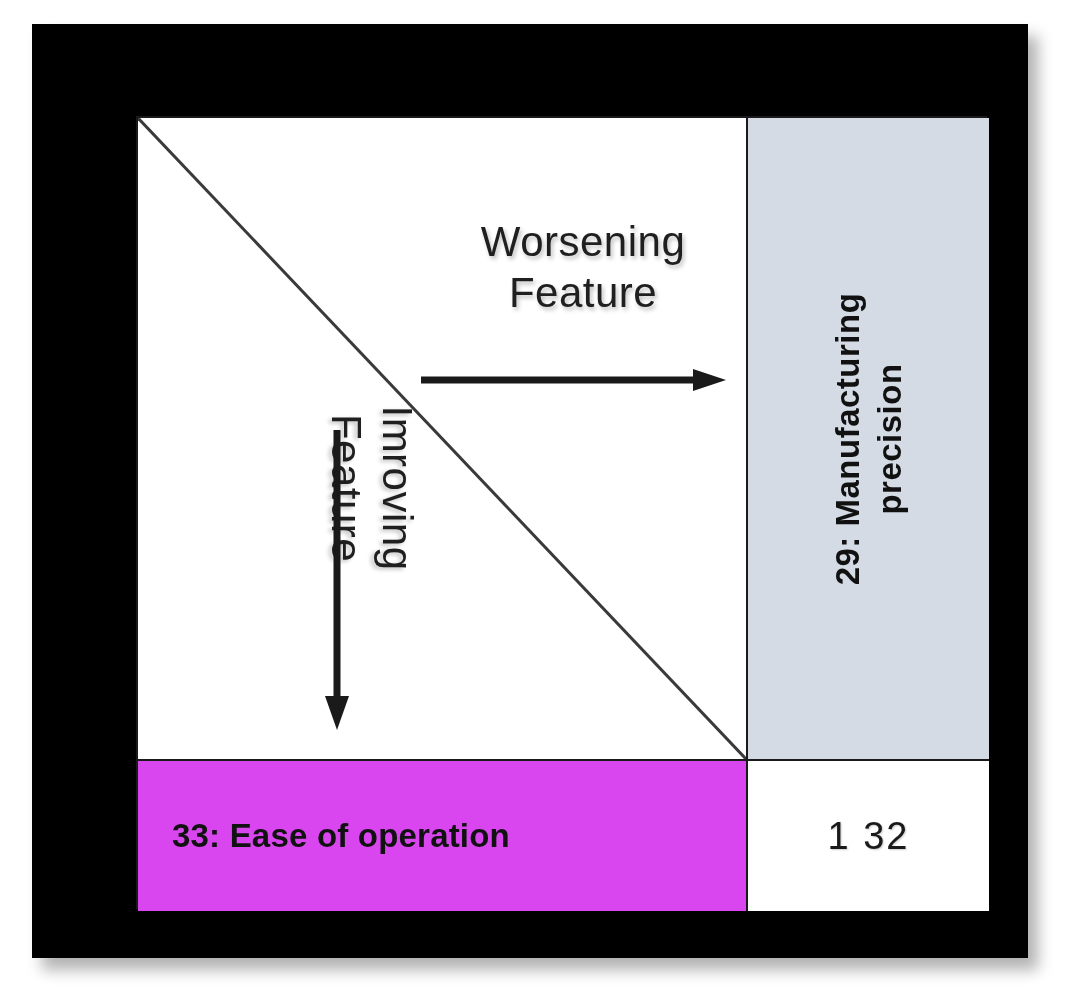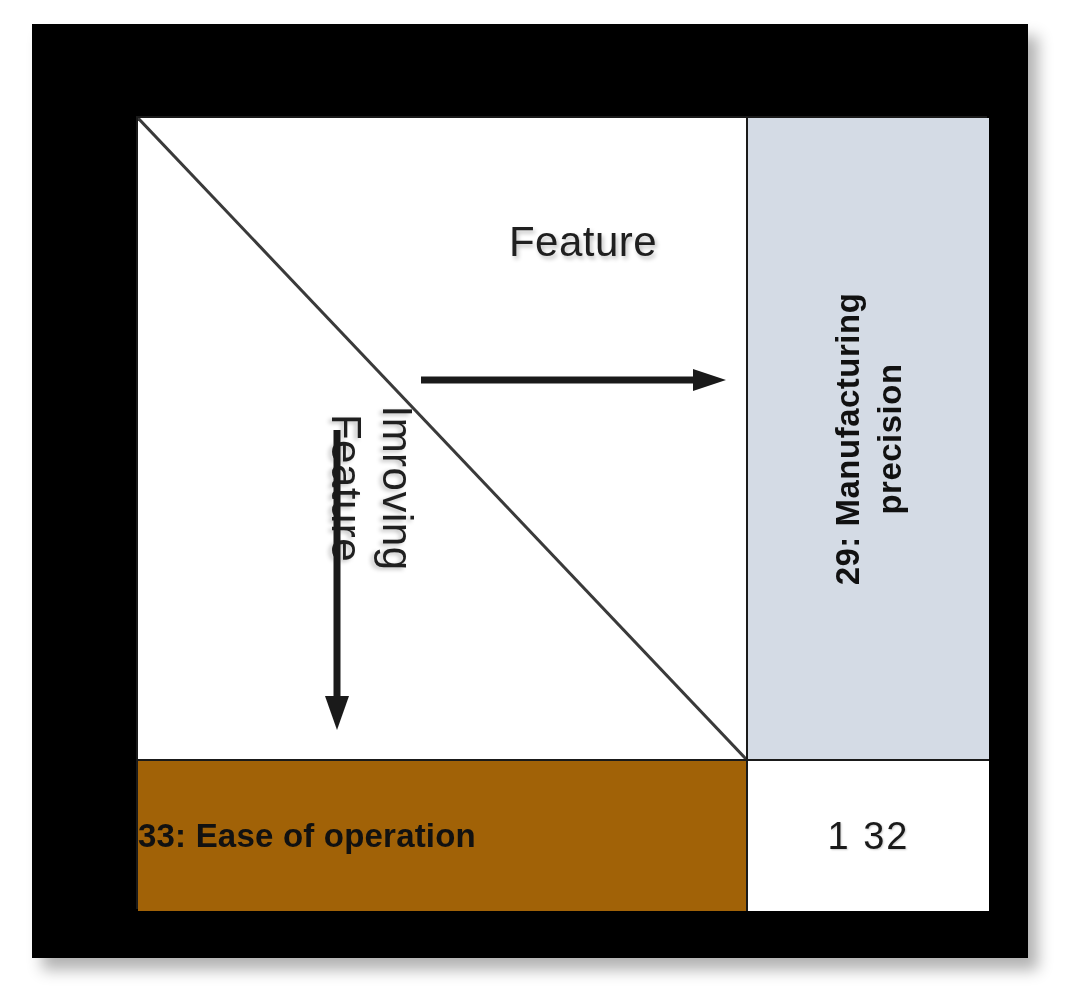--- a/index.html
+++ b/index.html
@@ -90,26 +90,26 @@
   }
   .col-header-text .l2 { display: block; }
 
   
   .row-header {
     position: absolute;
     left: 0;
     top: 641px;
     width: 608px;
     height: 152px;
-    background: #a16207;
+    background: #d946ef;
     border-top: 2px solid #1a1a1a;
     box-sizing: border-box;
     display: flex;
     align-items: center;
-    padding-left: 0;
+    padding-left: 34px;
   }
 
   .row-header-text {
     font-size: 33px;
     font-weight: bold;
     color: #111111;
     letter-spacing: 0.2px;
     white-space: nowrap;
   }
 
@@ -211,20 +211,21 @@
 
       <div class="row-header">
         <span class="row-header-text">33: Ease of operation</span>
       </div>
 
       <div class="cell">
         <span class="cell-line">1 32</span>
       </div>
 
       <div class="worsening-label">
+        <span>Worsening</span>
         <span class="l2">Feature</span>
       </div>
 
       <svg class="arrow-h" viewBox="0 0 305 24">
         <line x1="0" y1="12" x2="275" y2="12" stroke="#1a1a1a" stroke-width="7"></line>
         <polygon points="272,1 305,12 272,23" fill="#1a1a1a"></polygon>
       </svg>
 
       <div class="improving-label">
         <span>Imroving</span>

